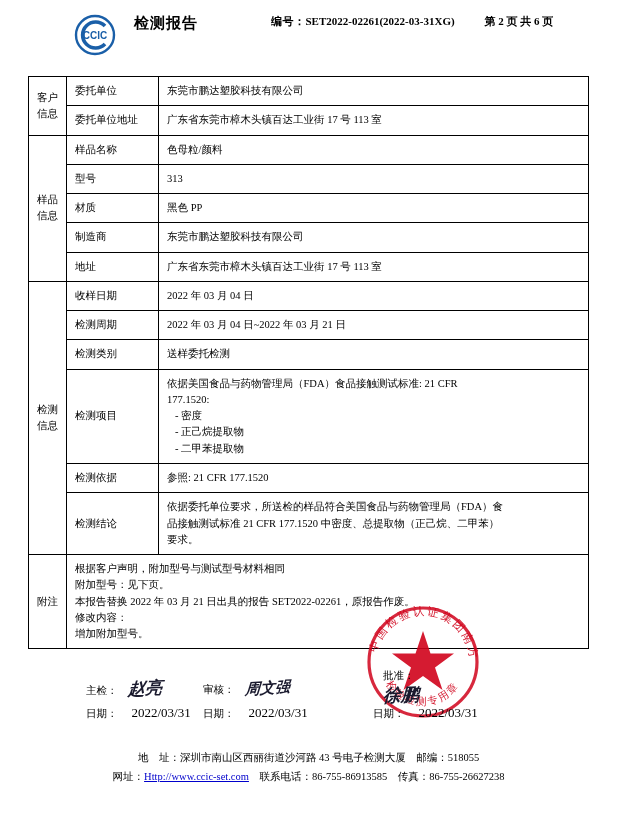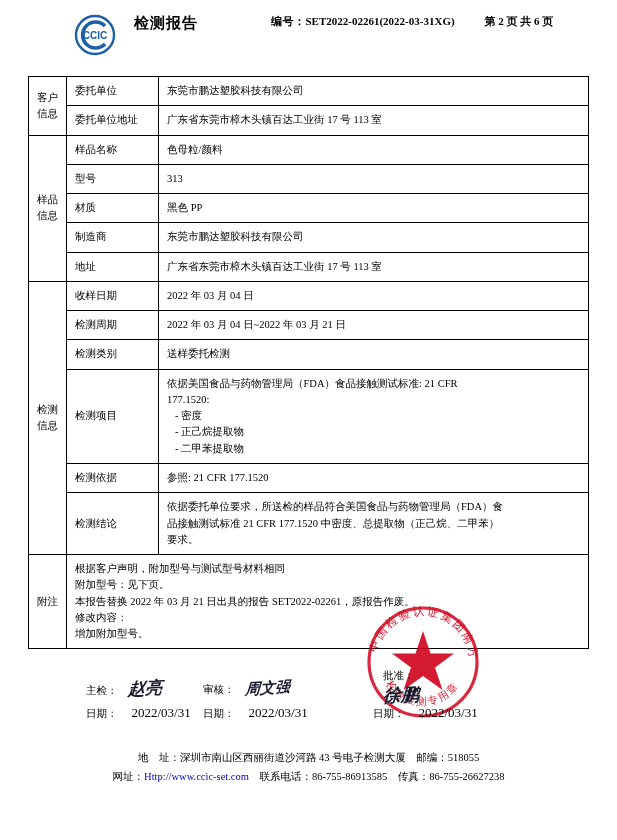--- a/index.html
+++ b/index.html
@@ -164,20 +164,21 @@
     line-height: 1.75;
   }
   .footer .company {
     font-weight: bold;
     font-size: 12px;
     letter-spacing: 0.5px;
     margin-bottom: 2px;
   }
   .footer a, .footer .url {
     color: #0000cc;
+    text-decoration: underline;
   }
 </style>
 </head>
 <body>
 
 <div class="page">
 
   <div class="header">
     <div class="logo">
       <svg width="42" height="42" viewBox="0 0 42 42">

